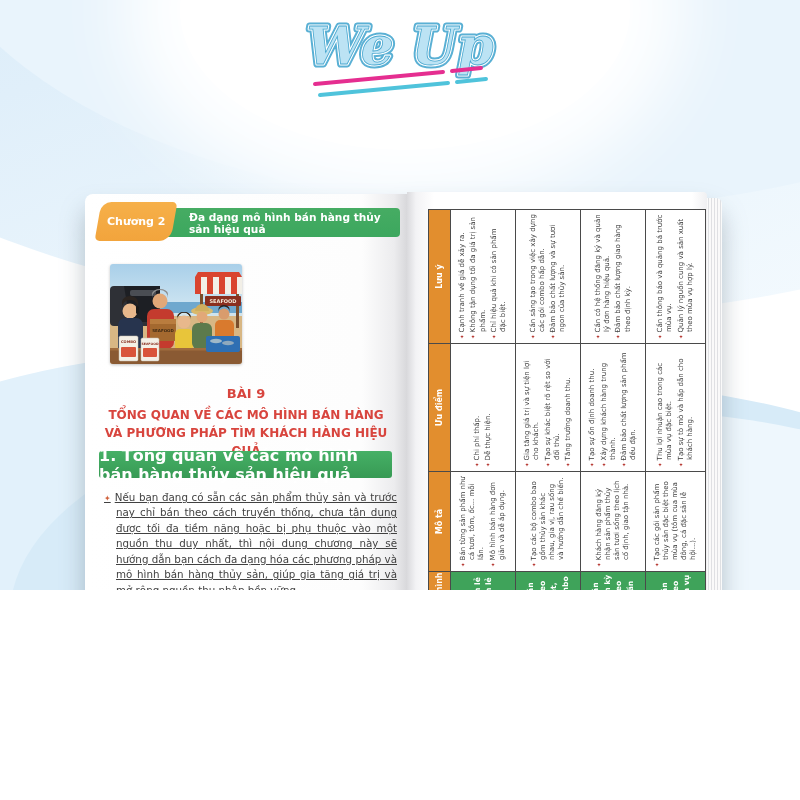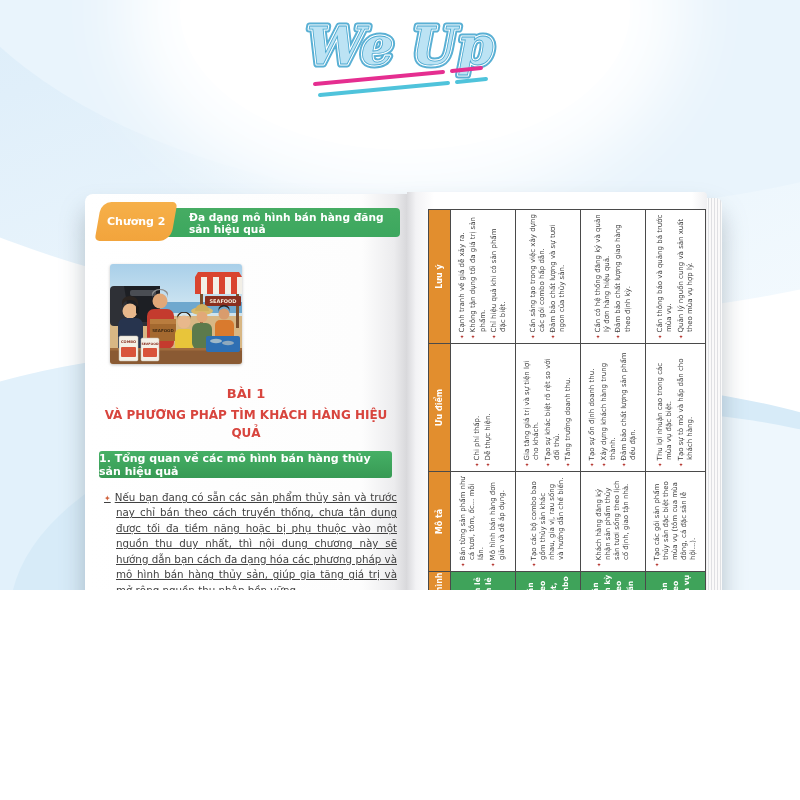--- a/index.html
+++ b/index.html
@@ -57,21 +57,21 @@
     text-align:justify; font-weight:500; }
 
   .lesson { position:absolute; top:192px; left:8px; right:8px; text-align:center;
     color:var(--accent-red,#D8453E); }
   .lesson-label { font-size:13px; font-weight:bold; margin-bottom:5px; }
   .lesson-title { font-size:12px; font-weight:bold; line-height:1.5; }
 
   .section-bar { position:absolute; top:257px; left:14px; width:293px; height:27px;
     background:linear-gradient(180deg,#46b066,#379a54); border-radius:3px;
     display:flex; align-items:center; justify-content:center;
-    color:#fff; font-weight:bold; font-size:11px; }
+    color:#fff; font-weight:bold; font-size:16px; }
 
   .para { position:absolute; top:296px; left:19px; width:293px;
     font-size:10.3px; line-height:1.5; color:#414141; text-align:justify;
     padding-left:12px; text-indent:-12px;text-decoration:underline; }
   .para-bullet { color:#d0603a; font-size:8px; margin-right:4px; }
 
   .blob { position:absolute; left:0; bottom:0; width:212px; height:58px; }
 
   
   .table-wrap { position:absolute; left:21px; top:18px; width:278px; height:400px; }
@@ -115,21 +115,21 @@
       <line x1="172" y1="78" x2="201" y2="75" stroke="#4FC3DB" stroke-width="4" stroke-linecap="round"></line>
     </g>
   </svg>
 
   <div class="book">
     <div class="page-stack"></div>
 
     <div class="page page-left">
 
       <div class="chap-bar">
-        <span>Đa dạng mô hình bán hàng đăng sản hiệu quả</span>
+        <span>Đa dạng mô hình bán hàng thủy sản hiệu quả</span>
       </div>
       <div class="chap-tab">
         <span>Chương 2</span>
       </div>
 
       <svg class="photo" viewBox="0 0 132 100">
         <defs>
           <linearGradient id="sky" x1="0" y1="0" x2="0" y2="1">
             <stop offset="0" stop-color="#a9cfe9"></stop>
               <stop offset="1" stop-color="#cfe6f2"></stop>
@@ -209,22 +209,23 @@
         </g>
         <g>
           <rect x="31" y="74" width="18" height="23" rx="1.5" fill="#f4f0e6" stroke="#c9c2b2" stroke-width=".5"></rect>
           <rect x="33" y="84" width="14" height="9" rx="1" fill="#d9543a"></rect>
           <text x="40" y="81" text-anchor="middle" font-size="3.2" fill="#8a2f1f" font-weight="bold">SEAFOOD</text>
         </g>
       </svg>
 
 
       <div class="lesson">
-        <div class="lesson-label">BÀI 1</div>
+        <div class="lesson-label">BÀI 9</div>
         <div class="lesson-title">
+          <div>TỔNG QUAN VỀ CÁC MÔ HÌNH BÁN HÀNG</div>
           <div>VÀ PHƯƠNG PHÁP TÌM KHÁCH HÀNG HIỆU QUẢ</div>
         </div>
       </div>
 
       <div class="section-bar">
         <span>1. Tổng quan về các mô hình bán hàng thủy sản hiệu quả</span>
       </div>
 
       <div class="para"><span class="para-bullet">✦</span><span>Nếu bạn đang có sẵn các sản phẩm thủy sản và trước nay chỉ bán theo cách truyền thống, chưa tận dụng được tối đa tiềm năng hoặc bị phụ thuộc vào một nguồn thu duy nhất, thì nội dung chương này sẽ hướng dẫn bạn cách đa dạng hóa các phương pháp và mô hình bán hàng thủy sản, giúp gia tăng giá trị và mở rộng nguồn thu nhập bền vững.</span></div>
 

